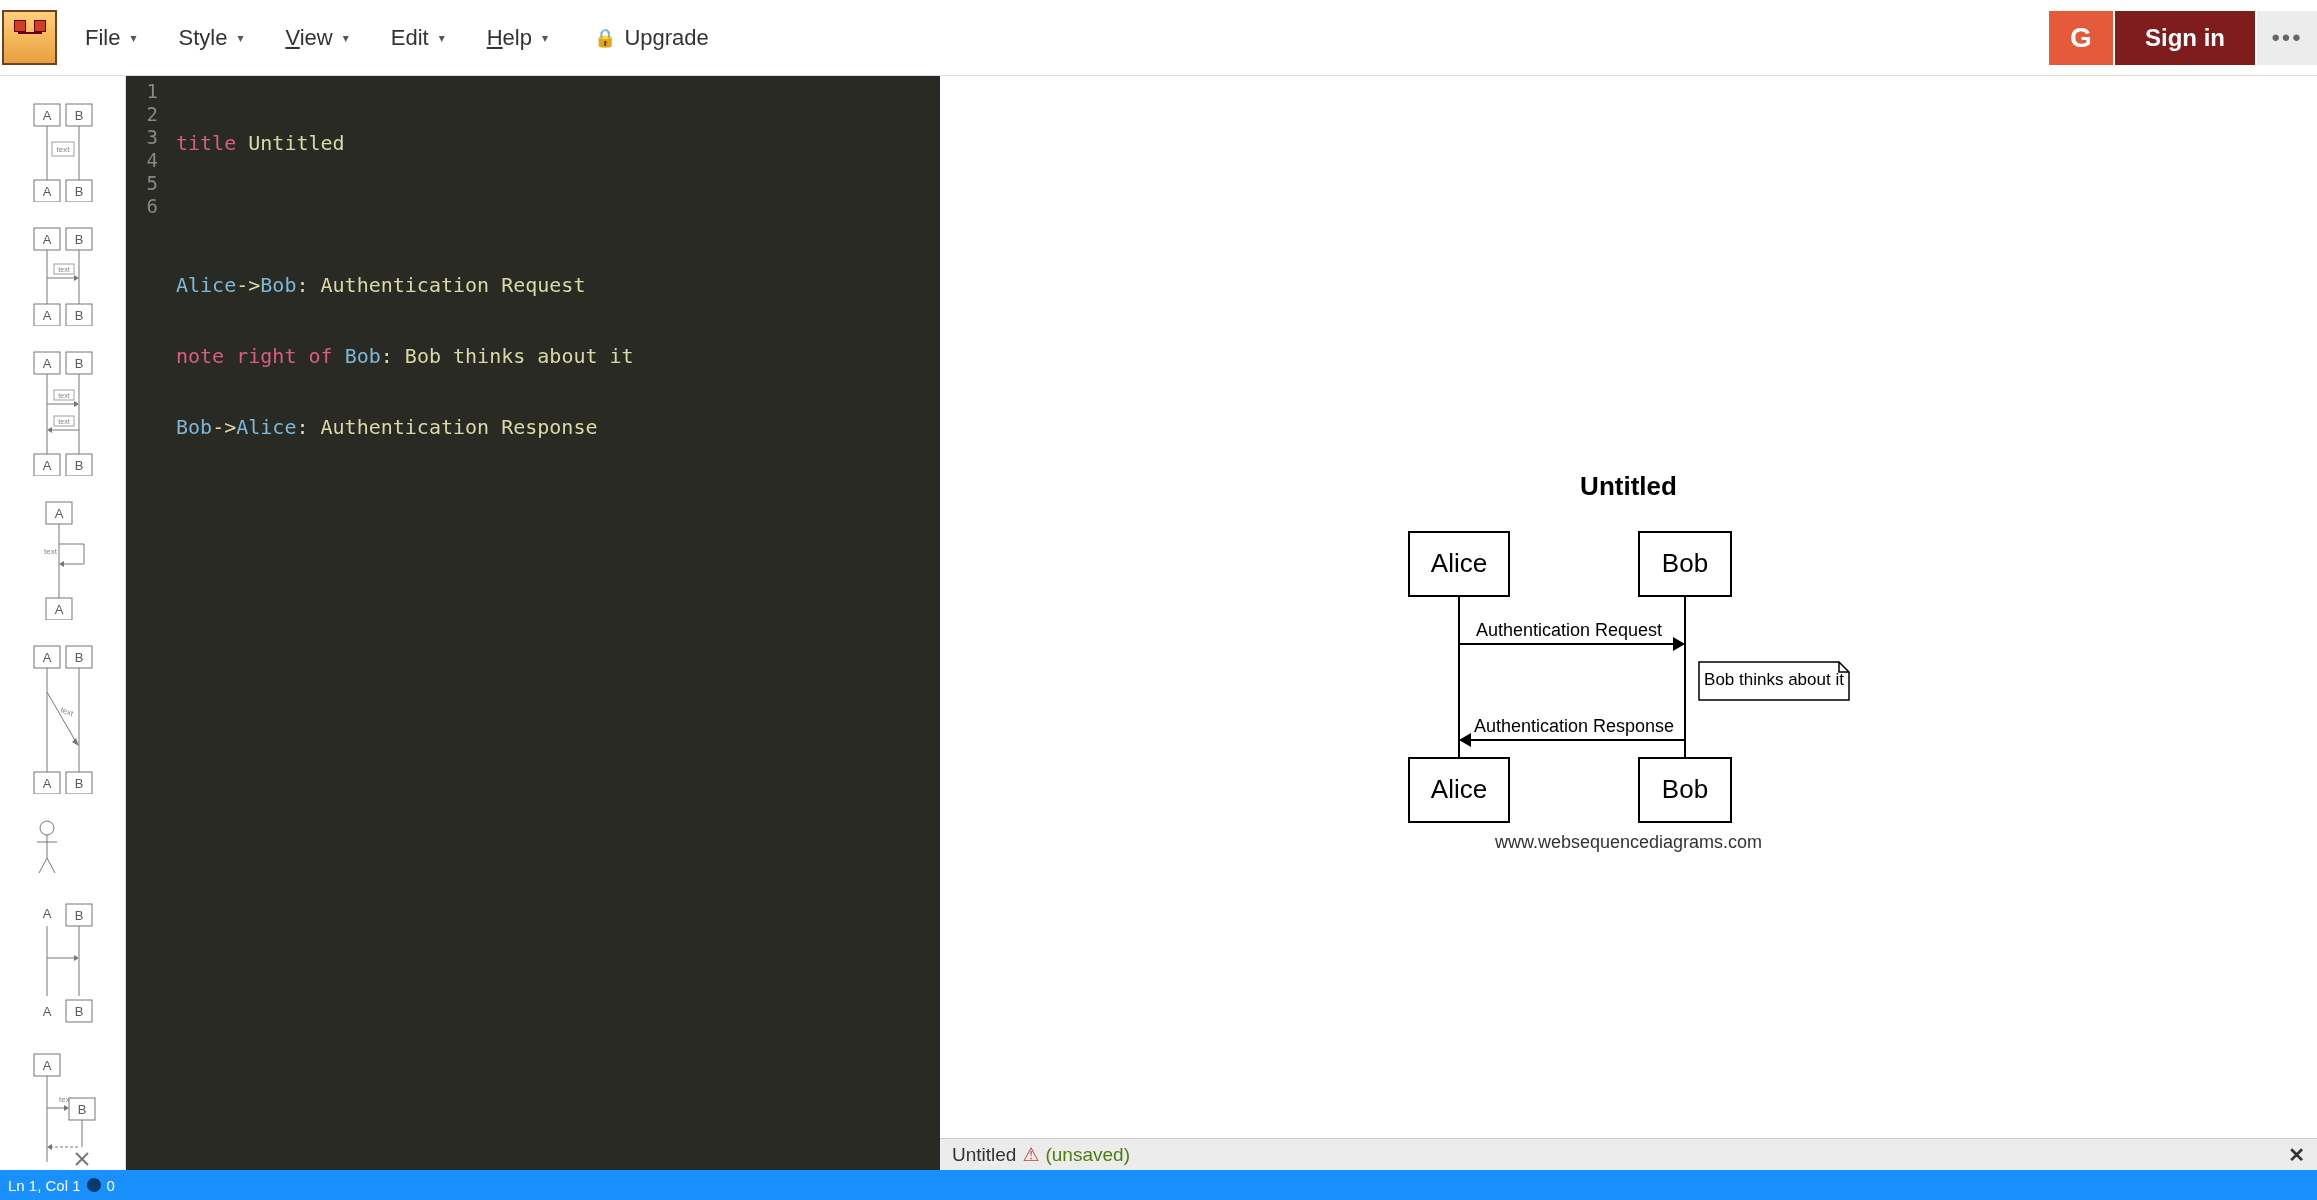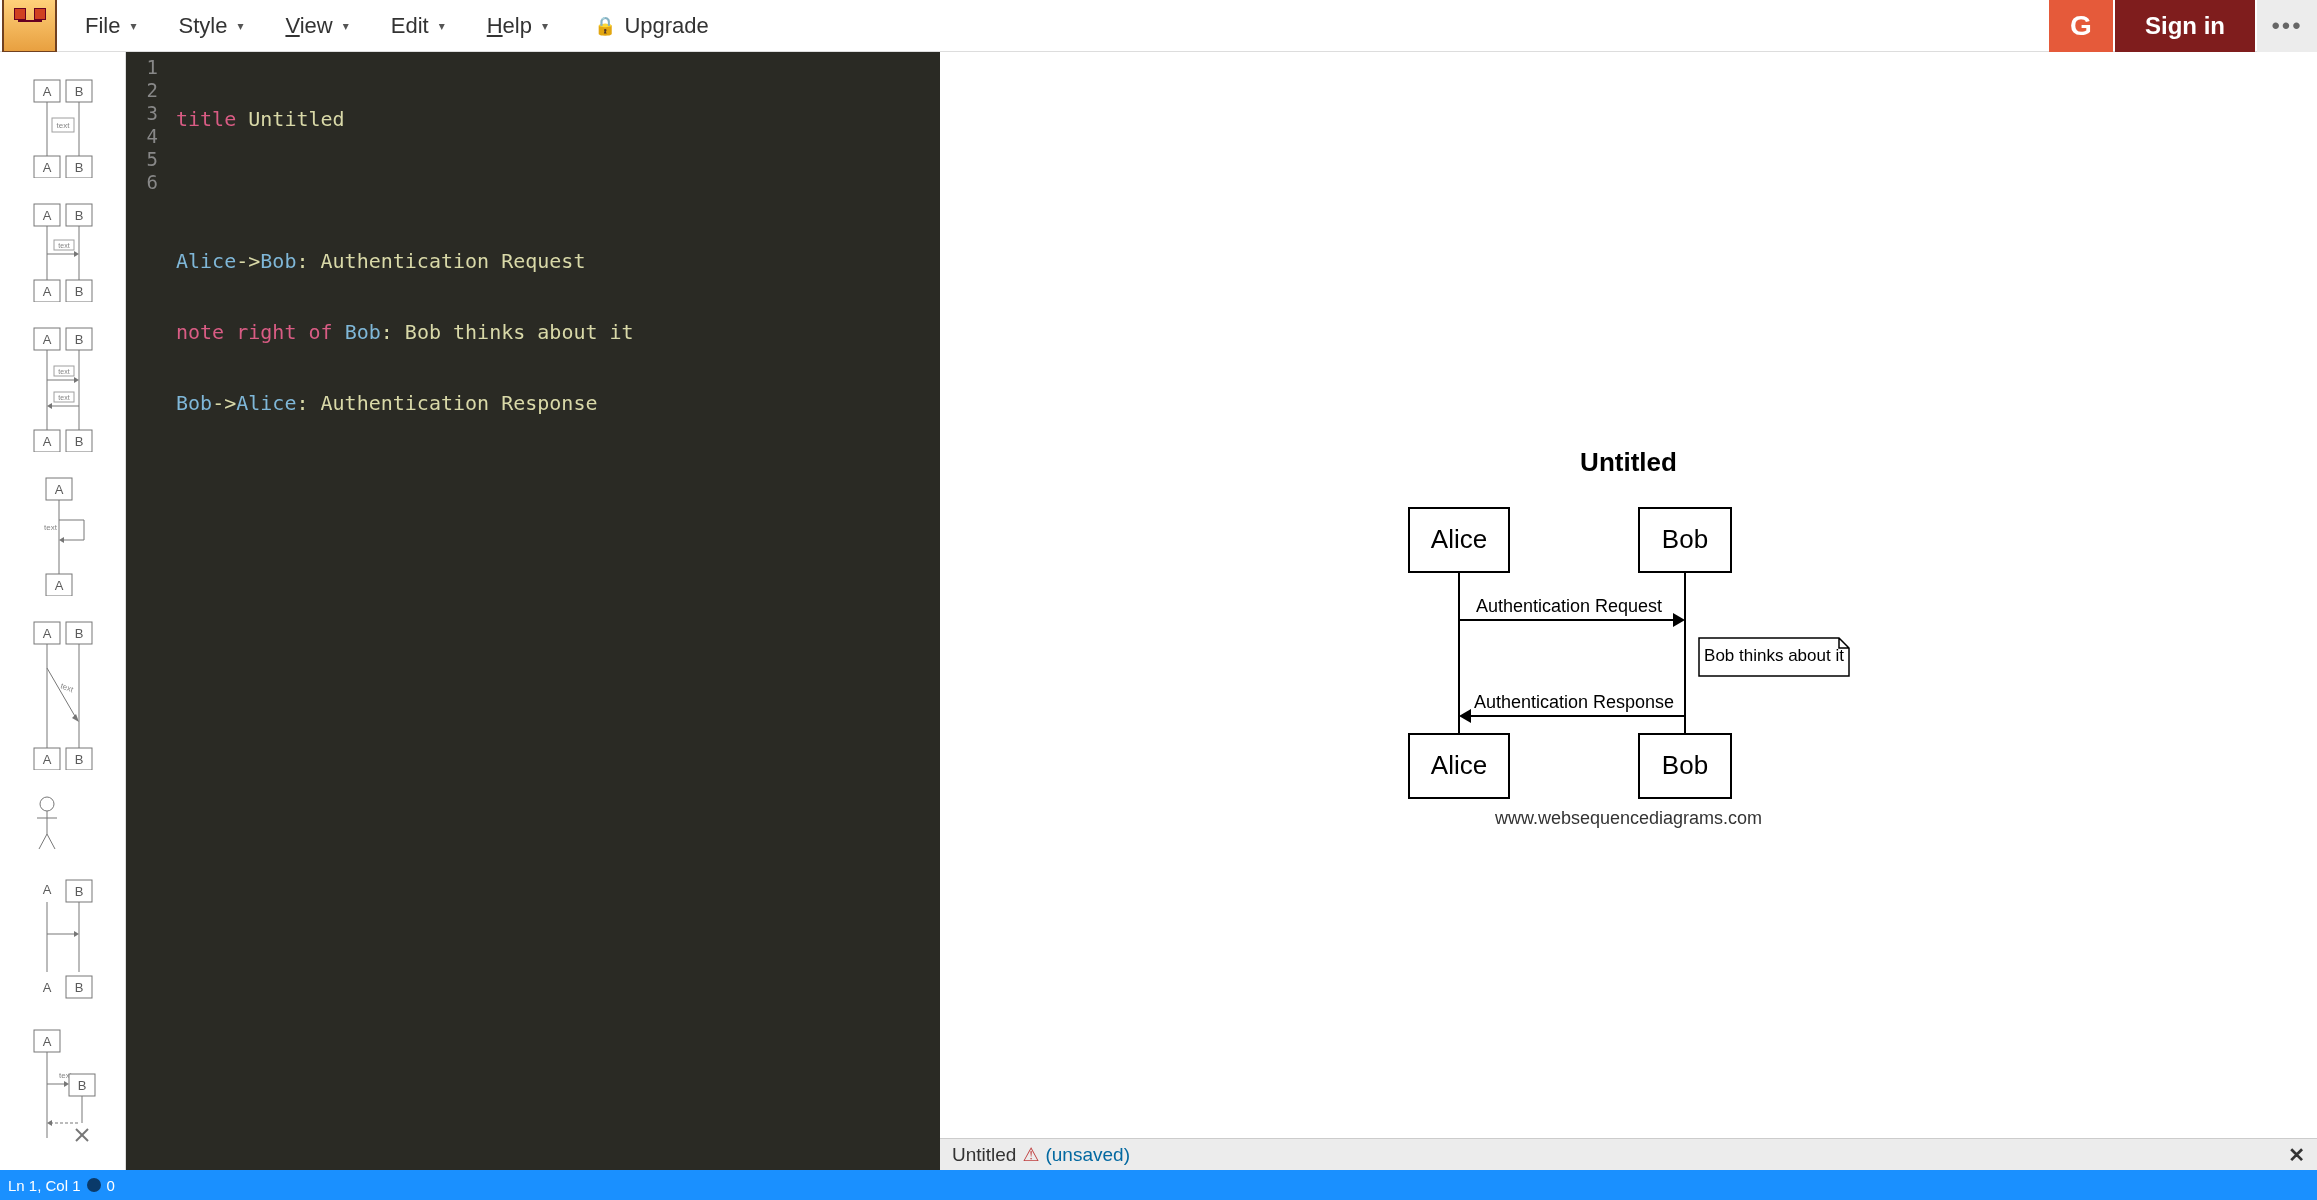--- a/index.html
+++ b/index.html
@@ -6,21 +6,21 @@
     body {
       font-family: -apple-system, BlinkMacSystemFont, "Segoe UI", sans-serif;
       overflow: hidden;
       width: 2317px;
       height: 1200px;
       display: flex;
       flex-direction: column;
     }
     
     .menubar {
-      height: 52px;
+      height: 76px;
       display: flex;
       align-items: center;
       border-bottom: 1px solid #ddd;
       background: #fff;
       flex-shrink: 0;
     }
     .logo {
       width: 55px;
       height: 55px;
       margin: 2px;
@@ -225,21 +225,21 @@
       align-items: center;
       padding: 0 12px;
       font-size: 19px;
       color: #333;
     }
     .preview-status .err-icon {
       color: #c04040;
       margin: 0 6px;
     }
     .preview-status .unsaved {
-      color: #0369a1;
+      color: #4d7c0f;
     }
     .preview-status .close-status {
       margin-left: auto;
       font-weight: 700;
       cursor: pointer;
       font-size: 20px;
     }
     
     .statusbar {
       height: 30px;

